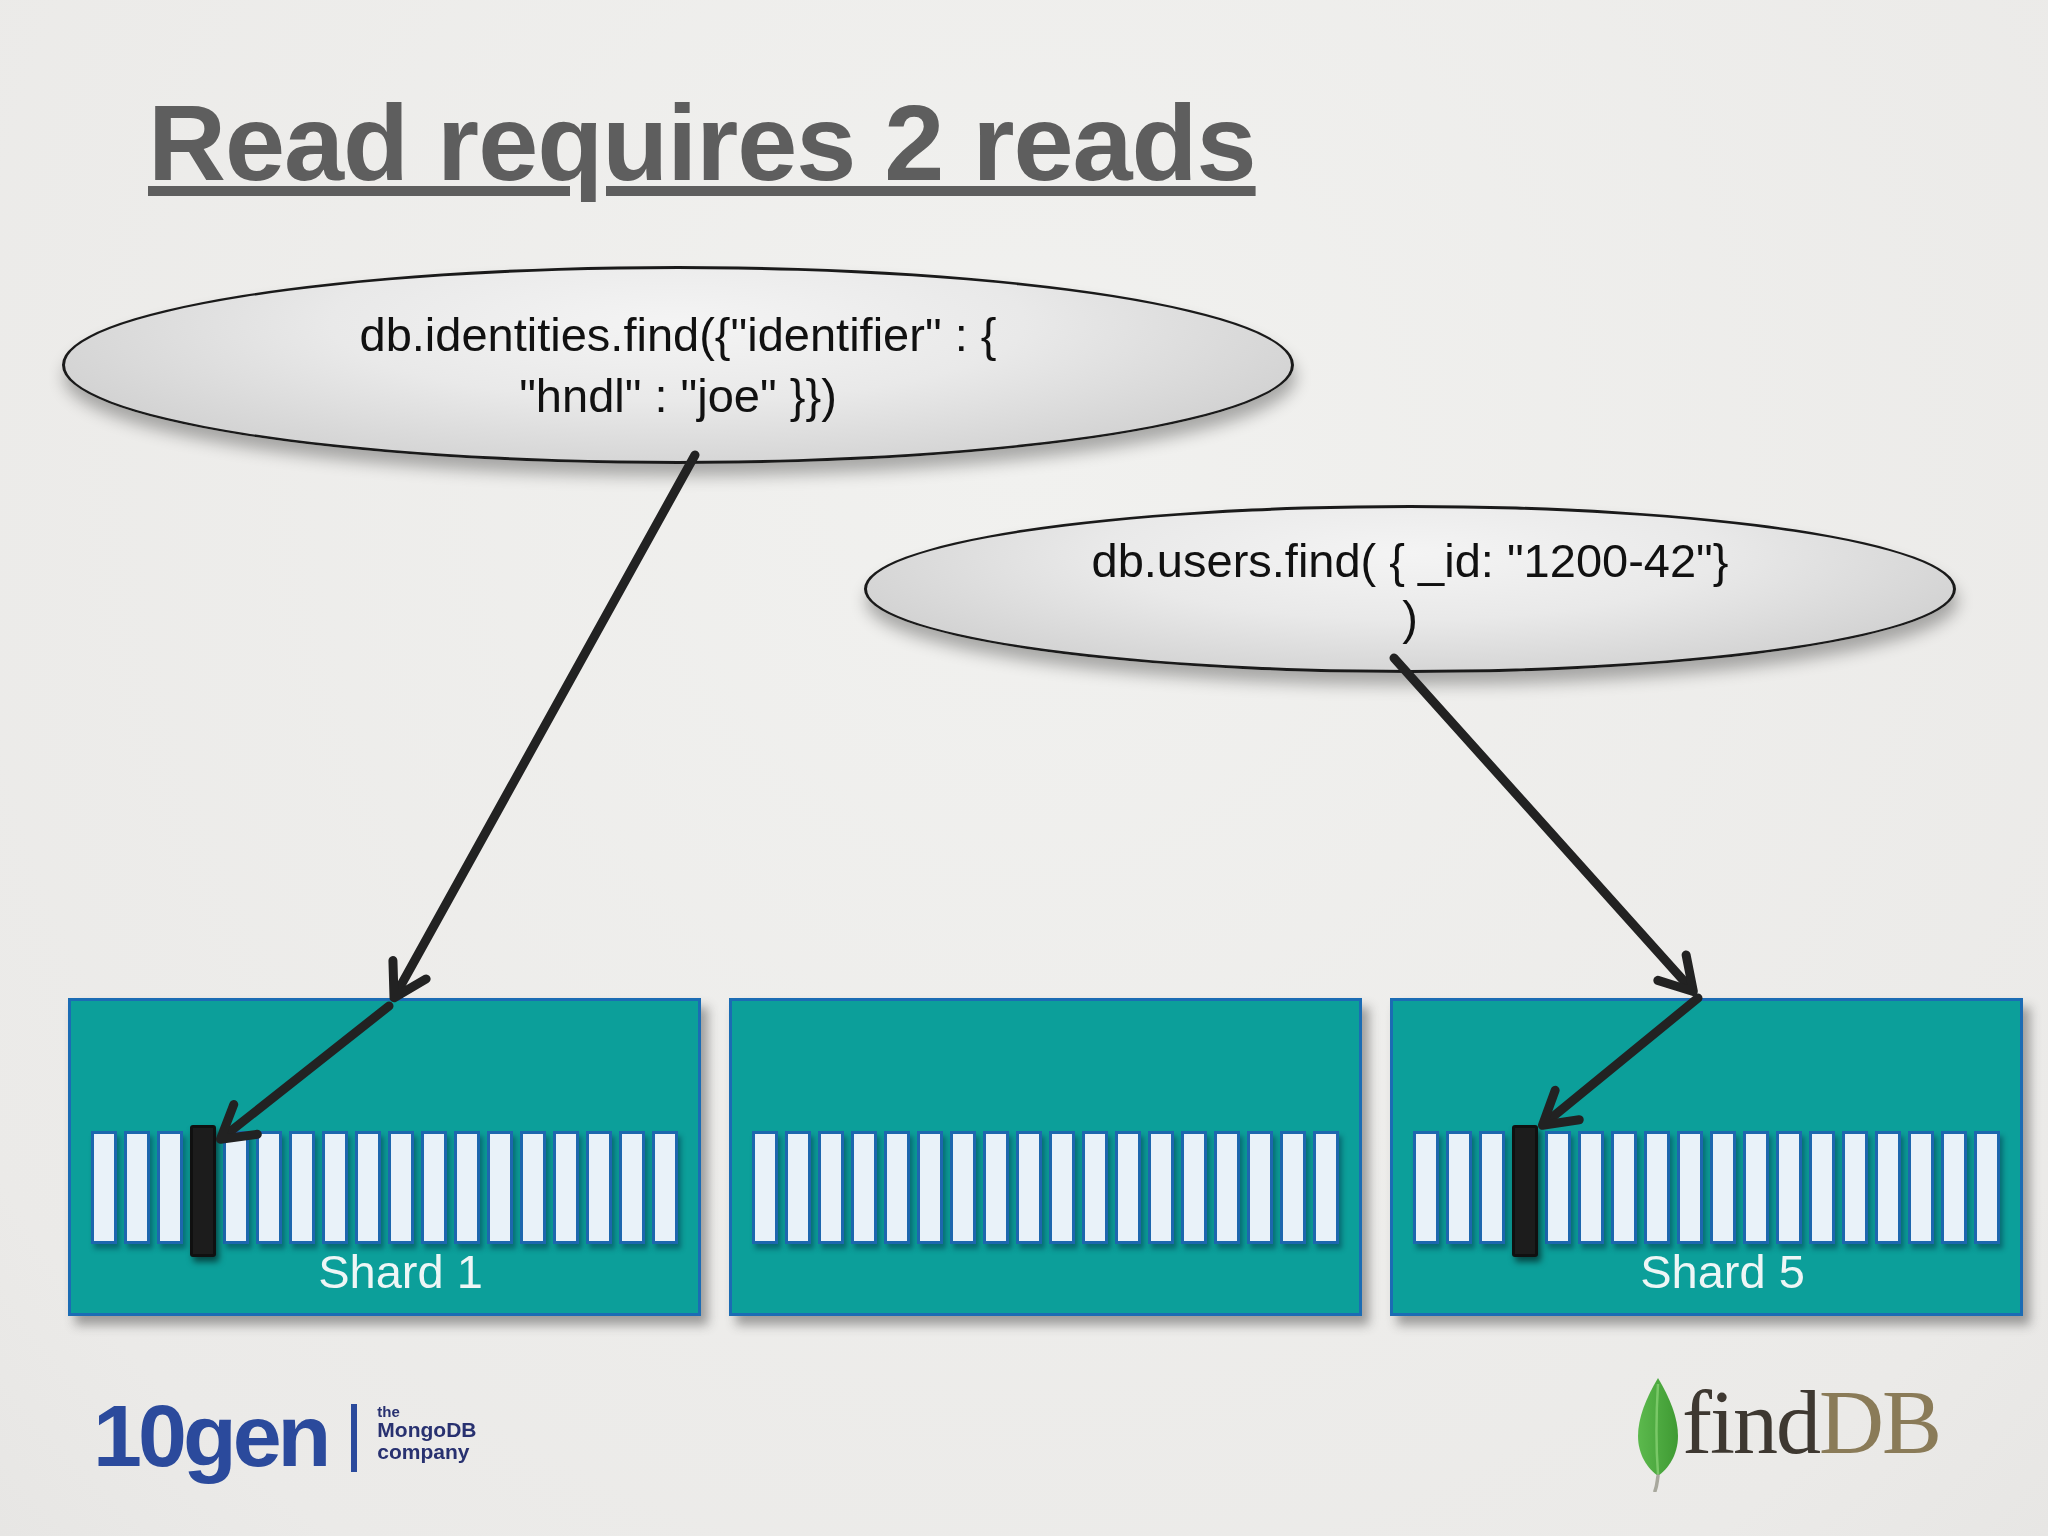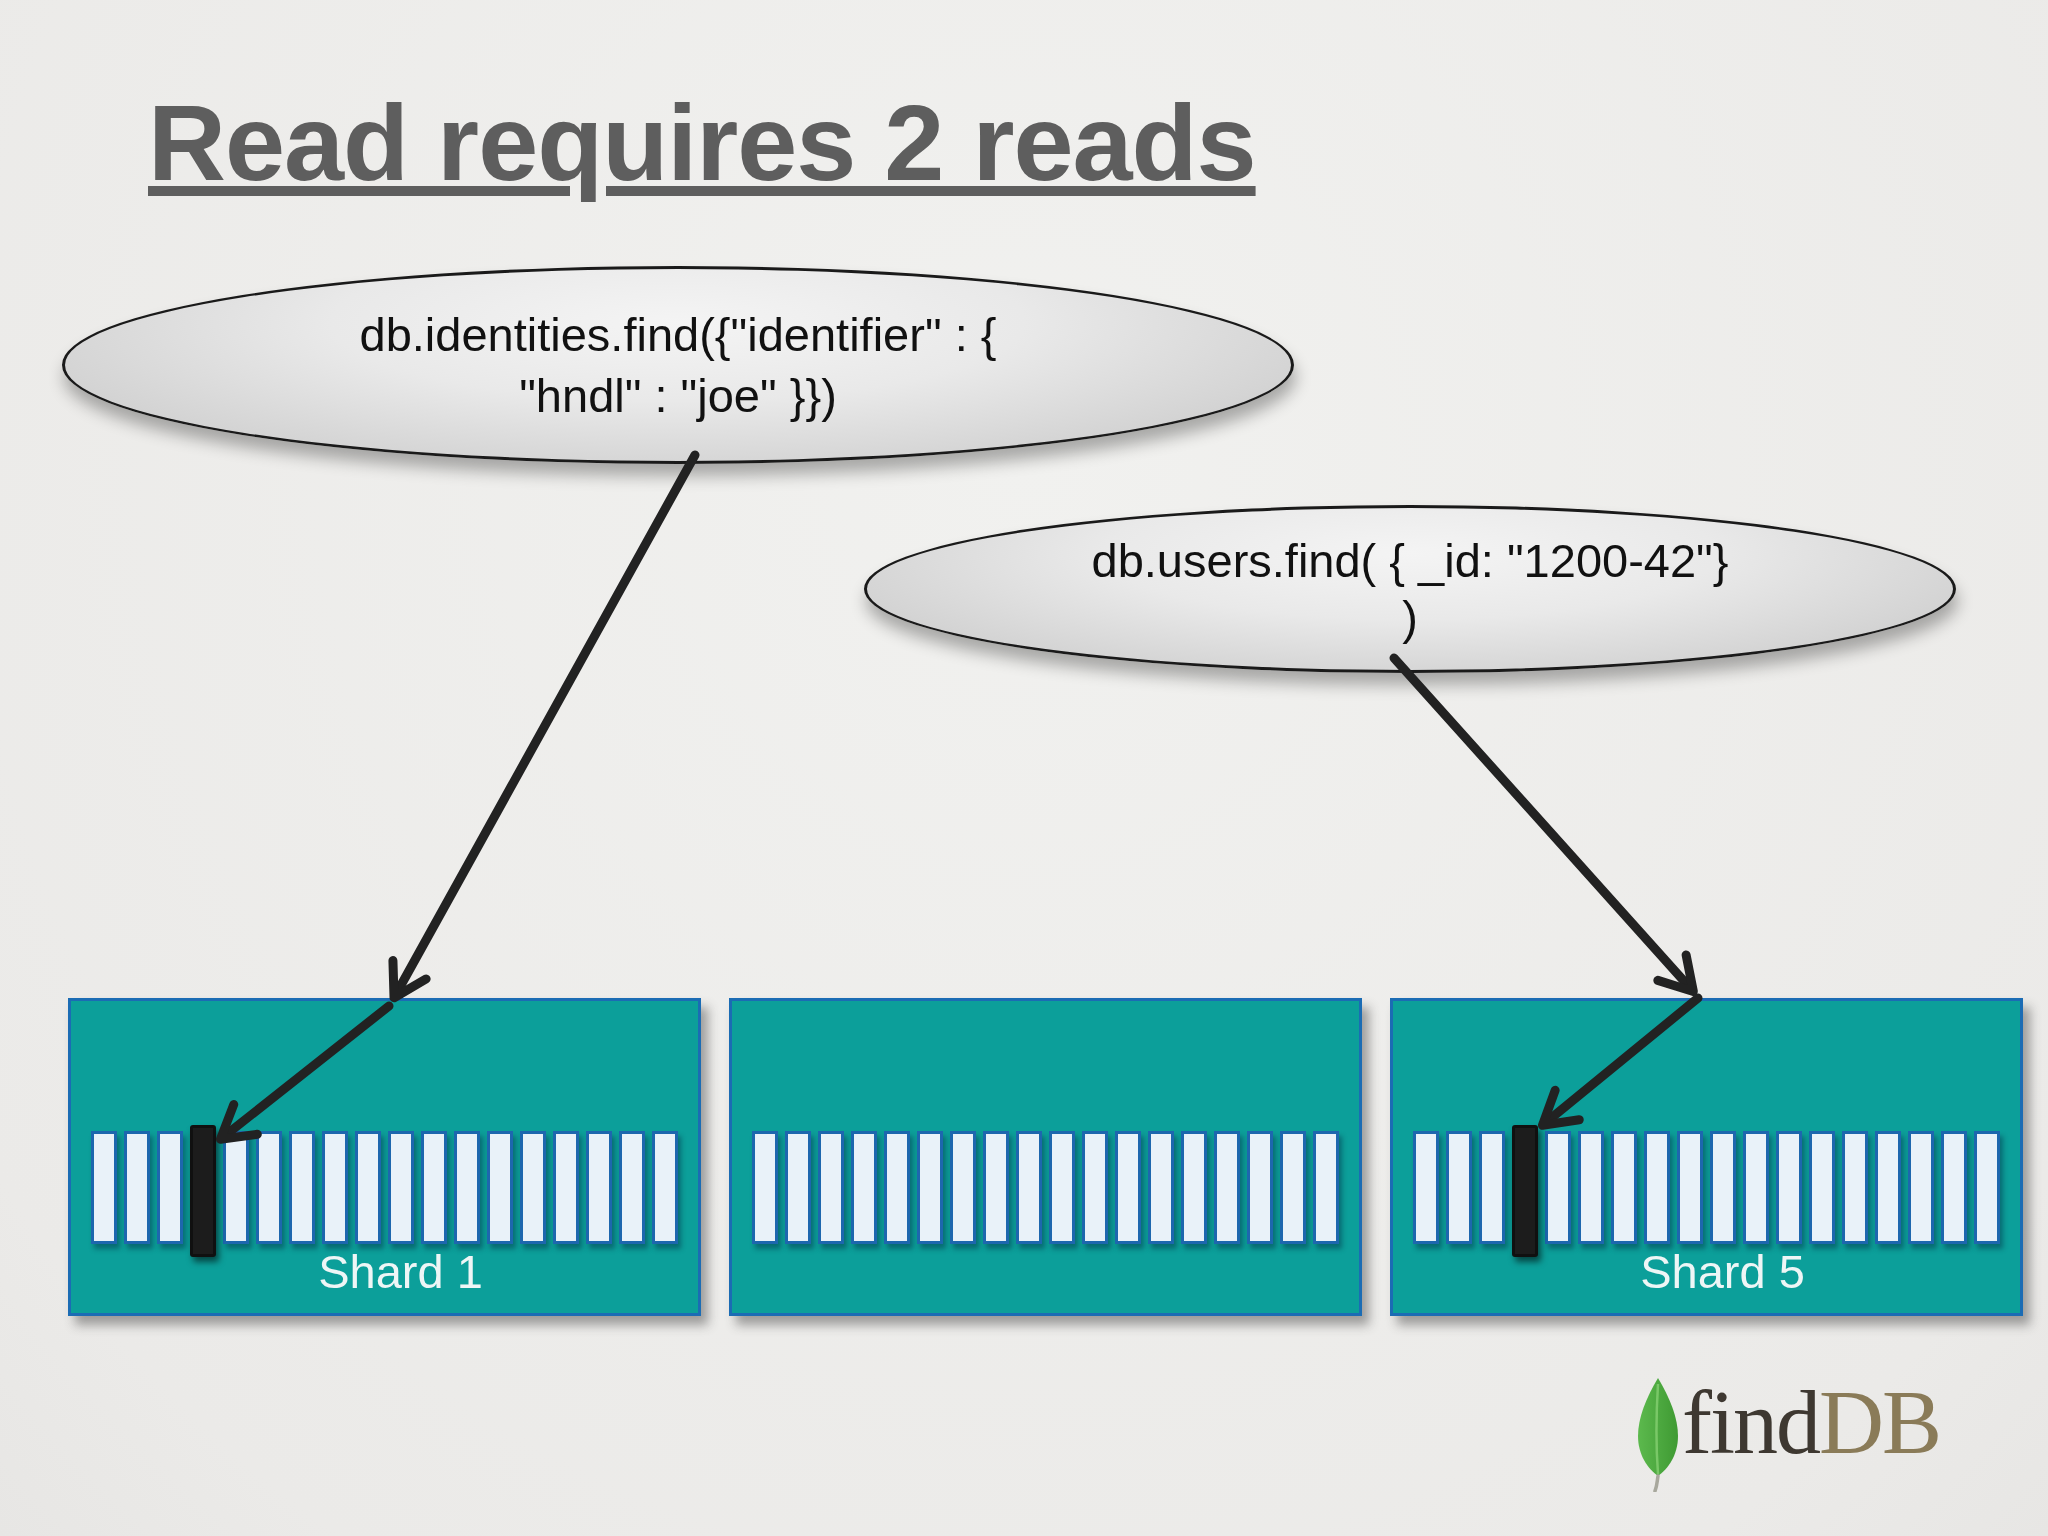--- a/index.html
+++ b/index.html
@@ -281,20 +281,29 @@
         <span class="chunk"></span>
         <span class="chunk"></span>
         <span class="chunk"></span>
         <span class="chunk"></span>
         <span class="chunk"></span>
         <span class="chunk"></span>
       </div>
     <div class="shard-label">Shard 5</div>
   </div>
 
+  <div class="tengen">
+    <div class="tengen-word">10gen</div>
+    <div class="tengen-sep"></div>
+    <div class="tengen-tagline">
+      <div class="tl-the">the</div>
+      <div class="tl-mongodb">MongoDB</div>
+      <div class="tl-company">company</div>
+    </div>
+  </div>
 
   <div class="mongo-logo">
     <svg class="mongo-leaf" width="44" height="116" viewBox="0 0 44 116">
       <defs>
         <linearGradient id="leafGrad" x1="0" y1="0" x2="1" y2="0">
           <stop offset="0" stop-color="#5cb94d"></stop>
           <stop offset="0.55" stop-color="#4ca83f"></stop>
           <stop offset="1" stop-color="#3f9a33"></stop>
         </linearGradient>
       </defs>

